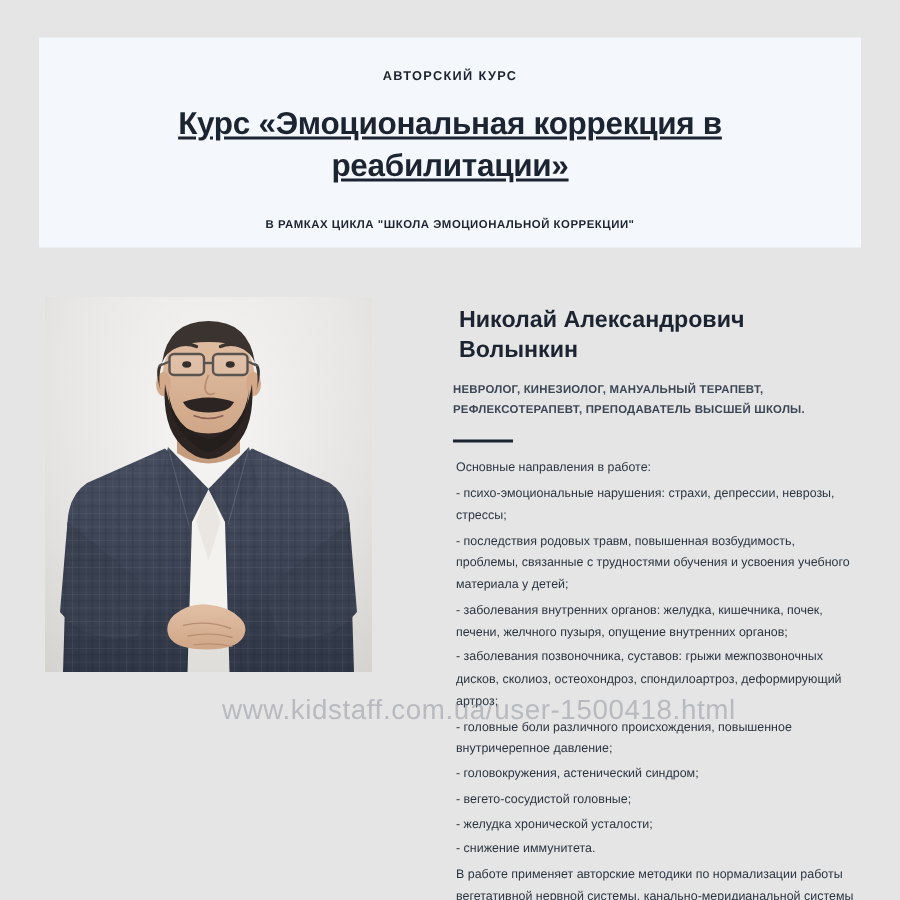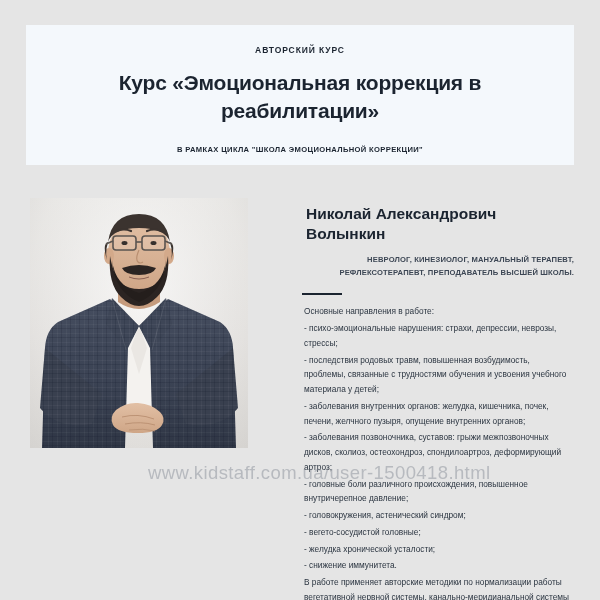--- a/index.html
+++ b/index.html
@@ -45,20 +45,21 @@
     margin: 0 0 14px 0;
     line-height: 1.2;
   }
   .hero-title {
     font-size: 21px;
     font-weight: bold;
     line-height: 1.32;
     color: #1b2430;
     margin: 0 0 0 0;
     letter-spacing: -0.2px;
+    text-decoration: underline;
   }
   .hero-subline {
     font-size: 7.6px;
     font-weight: bold;
     letter-spacing: 0.35px;
     color: #1b2430;
     margin: 20px 0 0 0;
     line-height: 1.2;
   }
 
@@ -115,21 +116,20 @@
     color: #1b2430;
     margin: 4px;
   }
   .bio-credentials {
     font-size: 7.6px;
     font-weight: bold;
     letter-spacing: 0.15px;
     line-height: 1.75;
     color: #3c4654;
     margin: 9px 0 0 0;
-    text-align: right;
   }
   .divider {
     width: 40px;
     height: 2px;
     background: #1b2430;
     margin: 14px 0 9px 0;
   }
   .bio-body {
     font-size: 8.3px;
     line-height: 1.78;

